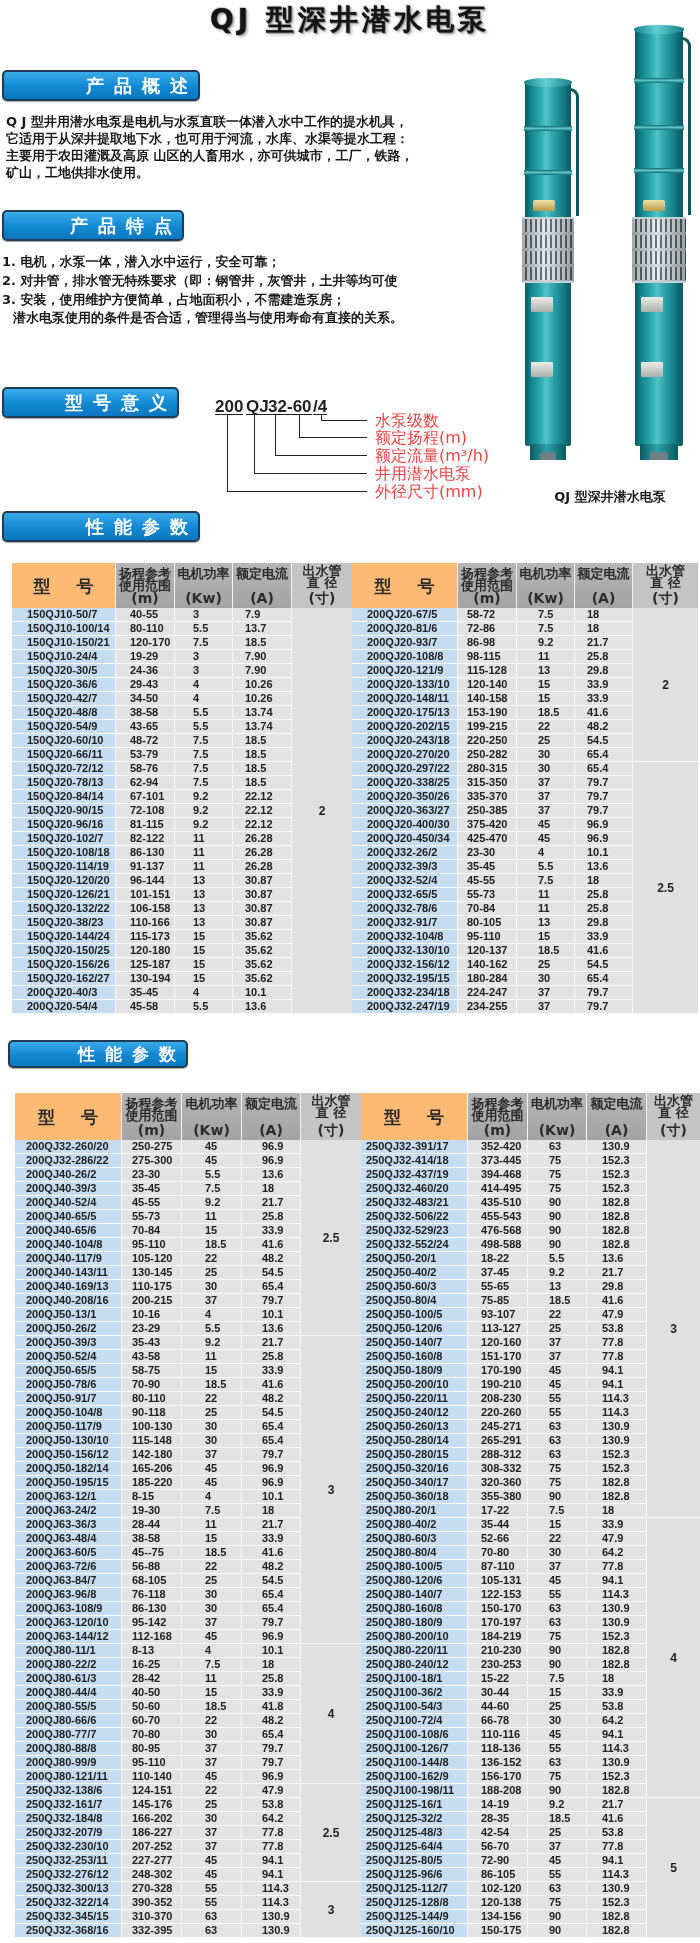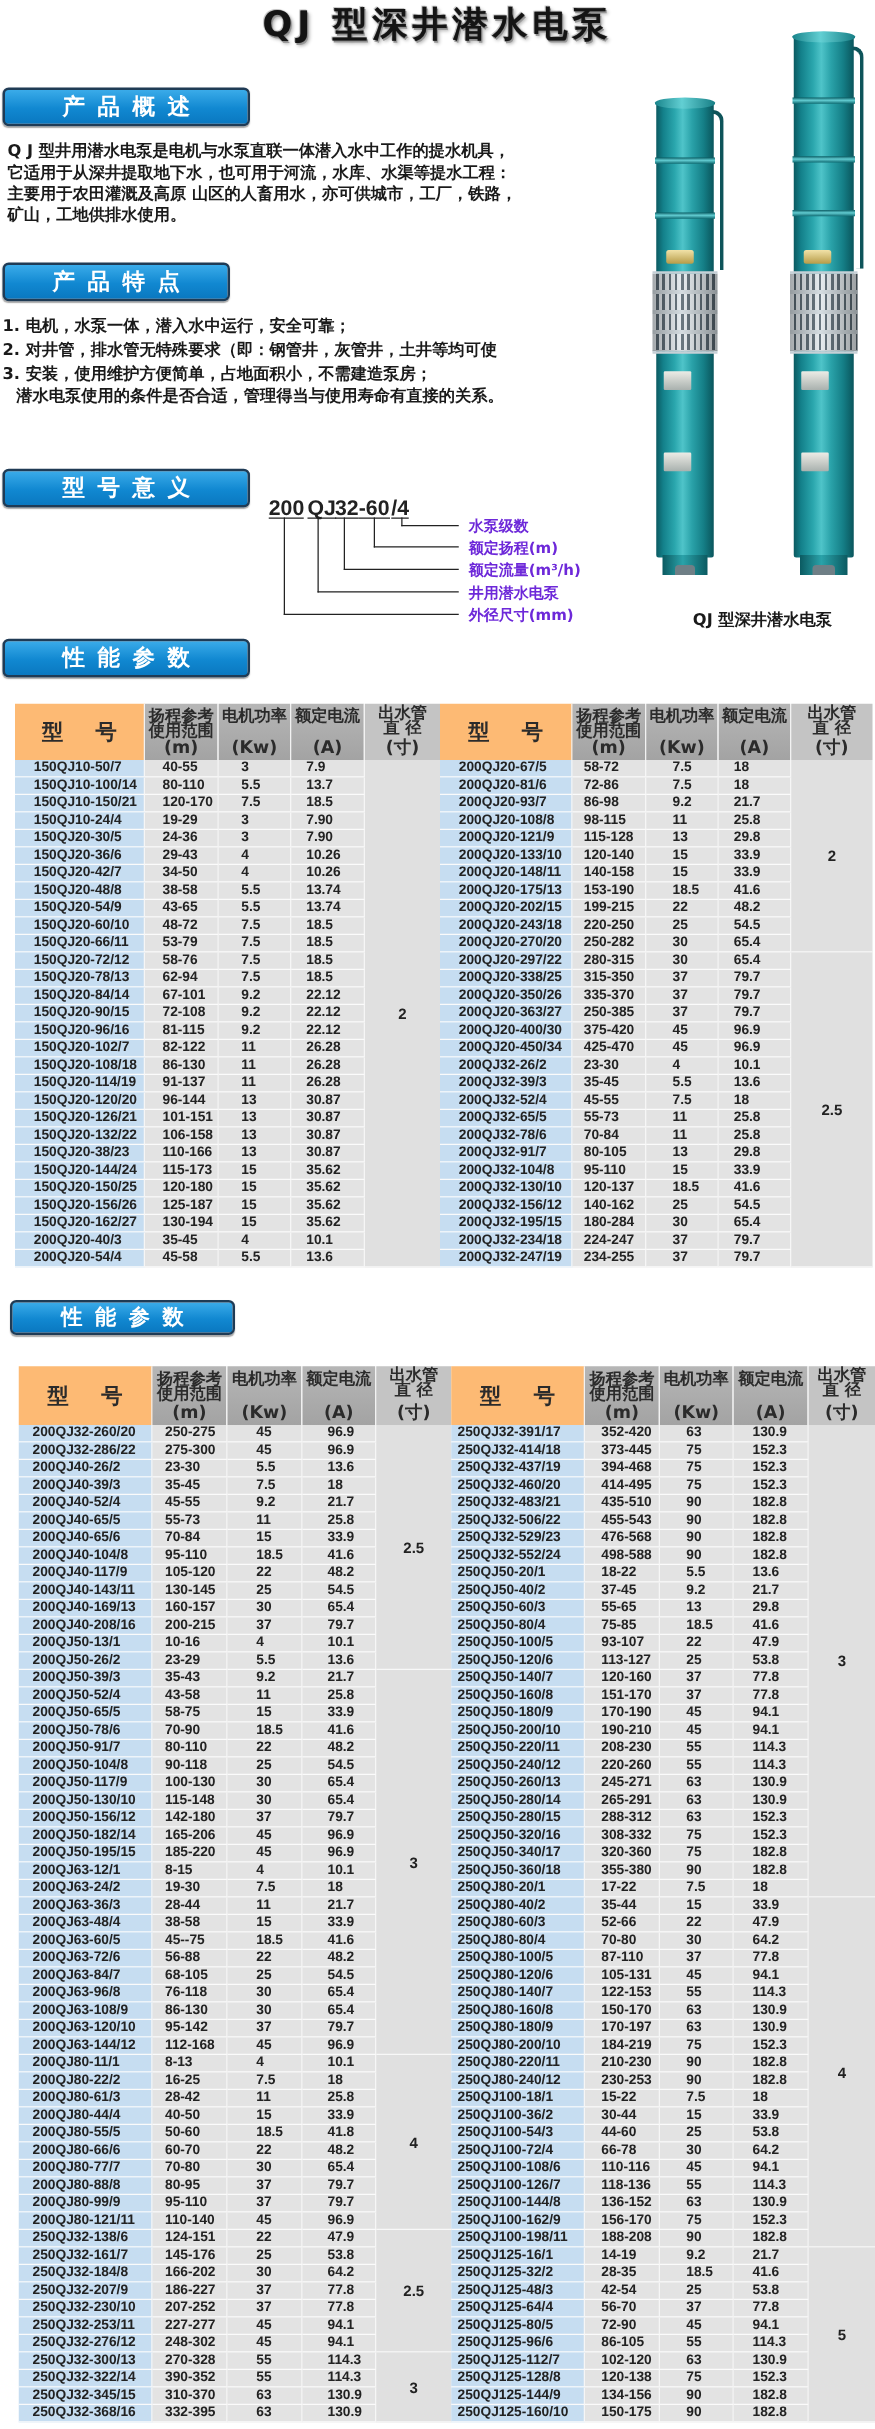--- a/index.html
+++ b/index.html
@@ -1,28 +1,28 @@
 <!DOCTYPE html>
 <html><head>
 <meta charset="utf-8">
 <style>
 *{box-sizing:border-box;margin:0;padding:0}
 html,body{background:#ffffff}
 body{width:700px;height:1943px;position:relative;overflow:hidden;font-family:"DejaVu Sans",sans-serif;color:#1a1a1a}
 .page-title{position:absolute;left:0;top:3px;width:700px;text-align:center;font-size:28px;line-height:34px;font-weight:900;letter-spacing:4px;color:#141414;text-shadow:0 0 1px #444,1px 1px 0 #9a9a9a,-1px -1px 0 #d6d6d6,2px 2px 3px #b0b0b0}
-.sec{position:absolute;height:31px;border:2px solid #1f3b55;border-radius:5px;background:linear-gradient(#3aabe9,#1188d1 55%,#0a78c0);color:#fff;font-weight:bold;font-size:18px;line-height:27px;text-align:center;letter-spacing:10px;padding-left:10px;box-shadow:0 1px 1px rgba(0,0,0,.35);white-space:nowrap}
+.sec{position:absolute;height:31px;border:2px solid #1f3b55;border-radius:5px;background:linear-gradient(#3aabe9,#1188d1 55%,#0a78c0);color:#fff;font-weight:bold;font-size:18px;line-height:27px;text-align:right;letter-spacing:10px;padding-left:10px;box-shadow:0 1px 1px rgba(0,0,0,.35);white-space:nowrap}
 .para{position:absolute;font-size:13px;font-weight:bold;color:#1a1a1a;white-space:nowrap}
 .para .ln{display:block}
 #overview-text{left:6px;top:113px;line-height:17px}
 #features-text{left:2px;top:253px;line-height:18.8px}
 #features-text .indent1{padding-left:14px}
 #features-text .indent2{padding-left:11px}
 .code-part{position:absolute;top:399px;height:16px;font-family:"Liberation Sans",sans-serif;font-weight:bold;font-size:17px;line-height:15px;color:#222;border-bottom:1px solid #222;white-space:nowrap}
 .connector{position:absolute;border-left:1px solid #222;border-bottom:1px solid #222}
-.code-label{position:absolute;left:375px;font-size:12px;font-weight:bold;line-height:14px;color:#6d28d9;white-space:nowrap}
+.code-label{position:absolute;left:375px;font-size:16px;font-weight:normal;line-height:14px;color:#ef4444;white-space:nowrap}
 
 .ptable{position:absolute}
 .ptable .thead{display:flex;height:var(--hh)}
 .ptable .th{position:relative;height:100%;border-right:1px solid #f2f2f2;text-align:center;font-weight:bold;color:#2b2b2b;font-size:13px;line-height:12px;white-space:nowrap}
 .ptable .th.model{background:#fdba74}
 .ptable .th.grey{background:linear-gradient(#b6b6b6,#a3a3a3)}
 .ptable .th.outlet{background:#c4c4c4;border-right:none}
 .ptable .th span{position:absolute;left:0;right:0}
 .ptable .th .h-line1{top:5px}
 .ptable .th .h-line2{top:17px}
@@ -71,21 +71,21 @@
 </div>
 
 <div class="sec" style="left:2px;top:210px;width:182px">产品特点</div>
 <div class="para" id="features-text">
   <span class="ln">1. 电机，水泵一体，潜入水中运行，安全可靠；</span>
   <span class="ln">2. 对井管，排水管无特殊要求（即：钢管井，灰管井，土井等均可使</span>
   <span class="ln">3. 安装，使用维护方便简单，占地面积小，不需建造泵房；</span>
   <span class="ln indent2">潜水电泵使用的条件是否合适，管理得当与使用寿命有直接的关系。</span>
 </div>
 
-<div class="sec" style="left:2px;top:375px;width:198px">型号意义</div>
+<div class="sec" style="left:2px;top:387px;width:177px">型号意义</div>
 <div>
   <span class="code-part" style="left:215px">200</span>
   <span class="code-part" style="left:246px">QJ</span>
   <span class="code-part" style="left:268px">32</span>
   <span class="code-part" style="left:287px">-60</span>
   <span class="code-part" style="left:313px">/4</span>
 
   <div class="connector" style="left:321px;top:414px;width:46px;height:7px"></div>
   <div class="connector" style="left:299px;top:414px;width:68px;height:24px"></div>
   <div class="connector" style="left:275px;top:414px;width:92px;height:42px"></div>
@@ -627,21 +627,21 @@
           <div class="td c3">48.2</div>
         </div>
         <div class="tr">
           <div class="td c0">200QJ40-143/11</div>
           <div class="td c1">130-145</div>
           <div class="td c2">25</div>
           <div class="td c3">54.5</div>
         </div>
         <div class="tr">
           <div class="td c0">200QJ40-169/13</div>
-          <div class="td c1">160-157</div>
+          <div class="td c1">110-175</div>
           <div class="td c2">30</div>
           <div class="td c3">65.4</div>
         </div>
         <div class="tr">
           <div class="td c0">200QJ40-208/16</div>
           <div class="td c1">200-215</div>
           <div class="td c2">37</div>
           <div class="td c3">79.7</div>
         </div>
         <div class="tr">

